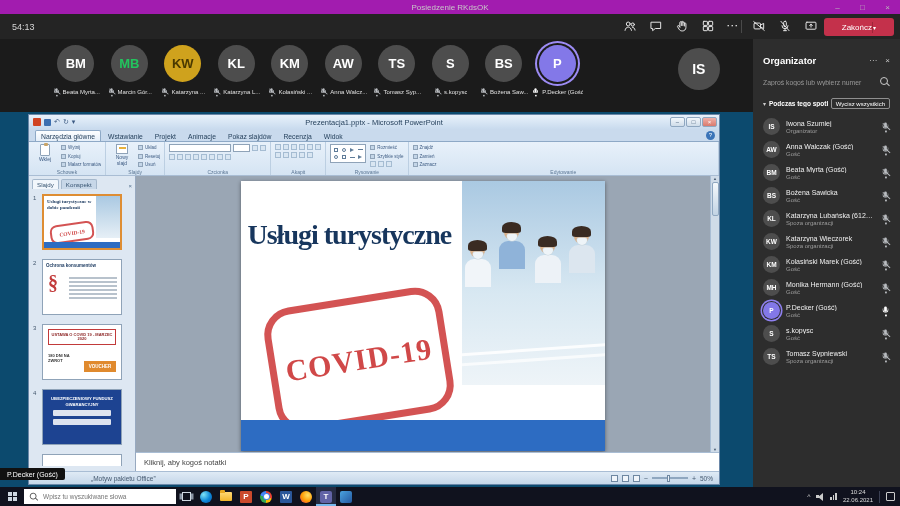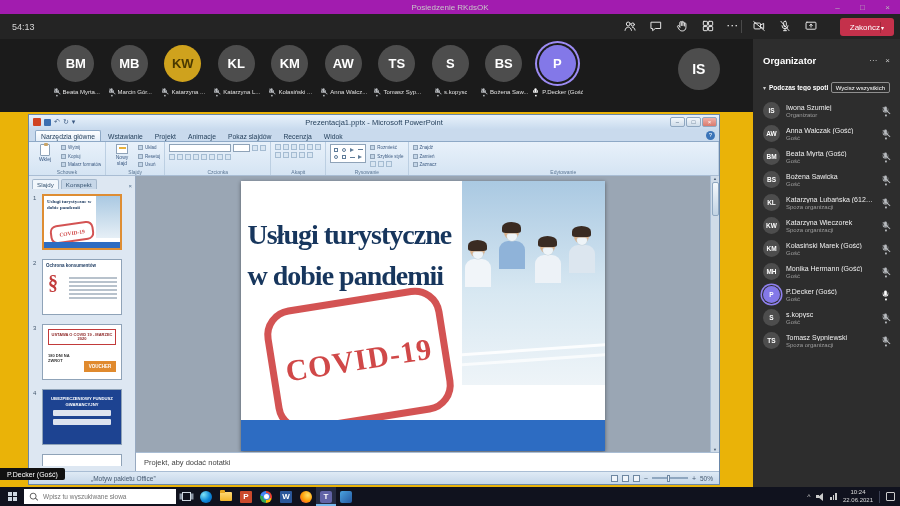--- a/index.html
+++ b/index.html
@@ -14,21 +14,21 @@
 
 
 .tb{position:absolute;top:14px;left:0;width:100%;height:25px;background:#242424}
 .timer{position:absolute;left:12px;top:8px;font-size:9px;color:#d6d6d6}
 .tb-group{position:absolute;top:5px;display:flex;align-items:center;gap:12px}
 .tb-center{left:623px}
 .tb-devices{left:752px}
 .tico{width:14px;height:14px;stroke:#e6e6e6;fill:none;stroke-width:1.7;stroke-linecap:round;stroke-linejoin:round}
 .tb-more{font-size:9px;color:#e6e6e6;font-weight:bold;letter-spacing:1px;line-height:14px}
 .tb-sep{position:absolute;left:741px;top:6px;width:1px;height:13px;background:#4a4a4a}
-.leave-btn{position:absolute;right:6px;top:4px;height:18px;background:#c4314b;border-radius:3px;display:flex;align-items:center;color:#fff;font-size:8px;padding:0 10px;gap:0}
+.leave-btn{position:absolute;right:6px;top:4px;height:18px;background:#c4314b;border-radius:3px;display:flex;align-items:center;color:#fff;font-size:8px;padding:0 18px;gap:0}
 .leave-div{width:1px;height:11px;background:#9e2639}
 .leave-chev{font-size:6px}
 
 
 .filmstrip{position:absolute;top:39px;left:0;width:753px;height:73px;background:#1b1b1b}
 .tiles{position:absolute;left:49px;top:6px;display:flex}
 .tile{width:53.5px;display:flex;flex-direction:column;align-items:center}
 .circle{width:37px;height:37px;border-radius:50%;display:flex;align-items:center;justify-content:center;font-size:13px;font-weight:bold;color:#fff;background:#4d4d4d}
 .tile.speaking .circle{box-shadow:0 0 0 2px #1b1b1b,0 0 0 4px #9d8cf5}
 .tlabel{margin-top:4px;display:flex;align-items:center;gap:2px;max-width:52px;overflow:hidden}
@@ -68,21 +68,21 @@
 .p-list{margin-top:2px}
 .prow{display:flex;align-items:center;gap:6px;padding:0 10px;height:23px}
 .pavatar{width:17px;height:17px;border-radius:50%;background:#4d4d4d;color:#fff;font-size:6.5px;font-weight:bold;display:flex;align-items:center;justify-content:center;flex-shrink:0}
 .prow.speaking .pavatar{box-shadow:0 0 0 1px #2d2d2d,0 0 0 2.5px #8f80f0}
 .pinfo{flex:1;min-width:0}
 .pname{font-size:7px;color:#f0f0f0;white-space:nowrap;overflow:hidden;text-overflow:ellipsis}
 .prole{font-size:6px;color:#9c9c9c;white-space:nowrap;overflow:hidden;margin-top:1px}
 .prow .mic{transform:scale(.9)}
 
 
-.share{position:absolute;top:112px;left:0;width:753px;height:375px;background:#eab308}
+.share{position:absolute;top:112px;left:0;width:753px;height:375px;background:#0c4a6e}
 .presenter-tag{position:absolute;left:0;bottom:7px;background:#111;color:#fff;font-size:7px;padding:2.5px 7px;border-radius:0 2px 2px 0;z-index:5}
 
 
 .ppt{position:absolute;left:28px;top:2px;width:692px;height:371px;background:#dce8f4;border:1px solid #6a87a8;display:flex;flex-direction:column}
 .ppt-title{height:14px;background:linear-gradient(#e8f1fb,#c9dbee);display:flex;align-items:center;font-size:7.5px;color:#1f3b57;position:relative;flex-shrink:0}
 .qat{display:flex;align-items:center;gap:3px;margin-left:4px;z-index:2}
 .qat-app{width:8px;height:8px;background:#d04423;border-radius:1px}
 .qat-save{width:7px;height:7px;background:#3c6fb0;border-radius:1px}
 .qat-glyph{font-size:7px;color:#3c5a82;line-height:8px}
 .ppt-title-text{position:absolute;left:0;right:0;text-align:center}
@@ -273,21 +273,21 @@
           <div class="tlabel">
             <span class="mic">
               <b></b>
               <i></i>
               <u></u>
             </span>
             <span class="tname">Beata Myrta...</span>
           </div>
         </div>
         <div class="tile">
-          <div class="circle" style="background: rgb(77, 77, 77); color: #ffffff; text-align: right;">MB</div>
+          <div class="circle" style="background: rgb(77, 77, 77); color: #22c55e; text-align: right;">MB</div>
           <div class="tlabel">
             <span class="mic">
               <b></b>
               <i></i>
               <u></u>
             </span>
             <span class="tname">Marcin Gór...</span>
           </div>
         </div>
         <div class="tile">
@@ -600,21 +600,20 @@
               <div class="thumb part"></div>
             </div>
           </div>
         </div>
 
         <div class="editor">
           <div class="canvas">
             <div class="slide">
               <div class="slide-title">
                 <div>Usługi turystyczne</div>
-                <div>w dobie pandemii</div>
               </div>
               <div class="photo">
                 <div class="pers pp1">
                     <div class="head"></div>
                     <div class="tors"></div>
                   </div>
                 <div class="pers pp2">
                     <div class="head"></div>
                     <div class="tors"></div>
                   </div>
@@ -631,21 +630,21 @@
                 <span class="stamp-text">COVID-19</span>
               </div>
               <div class="band"></div>
             </div>
             <div class="vscroll">
               <span>▲</span>
               <div class="vthumb"></div>
               <span class="vs-down">▼</span>
             </div>
           </div>
-          <div class="notes">Projekt, aby dodać notatki</div>
+          <div class="notes">Kliknij, aby kogoś notatki</div>
         </div>
       </div>
 
       <div class="ppt-status">
         <span class="status-theme">„Motyw pakietu Office”</span>
         <div class="status-right">
           <div class="viewbox"></div>
           <div class="viewbox"></div>
           <div class="viewbox"></div>
           <span class="zglyph">−</span>
@@ -658,20 +657,24 @@
       </div>
     </div>
     <div class="presenter-tag">P.Decker (Gość)</div>
   </div>
 
   <div class="panel">
     <div class="p-header">
       <span class="p-title">Organizator</span>
       <span class="p-hicon">···</span>
       <span class="p-hicon">×</span>
+    </div>
+    <div class="p-search">
+      <input placeholder="Zaproś kogoś lub wybierz numer" style="">
+      <span class="mag"></span>
     </div>
     <div class="p-section">
       <span class="p-chev">▾</span>
       <span class="p-sec-label">Podczas tego spotkania (11)</span>
       <span class="mute-all">Wycisz wszystkich</span>
     </div>
     <div class="p-list">
       <div class="prow">
           <div class="pavatar" style="background: rgb(77, 77, 77);">IS</div>
           <div class="pinfo">

